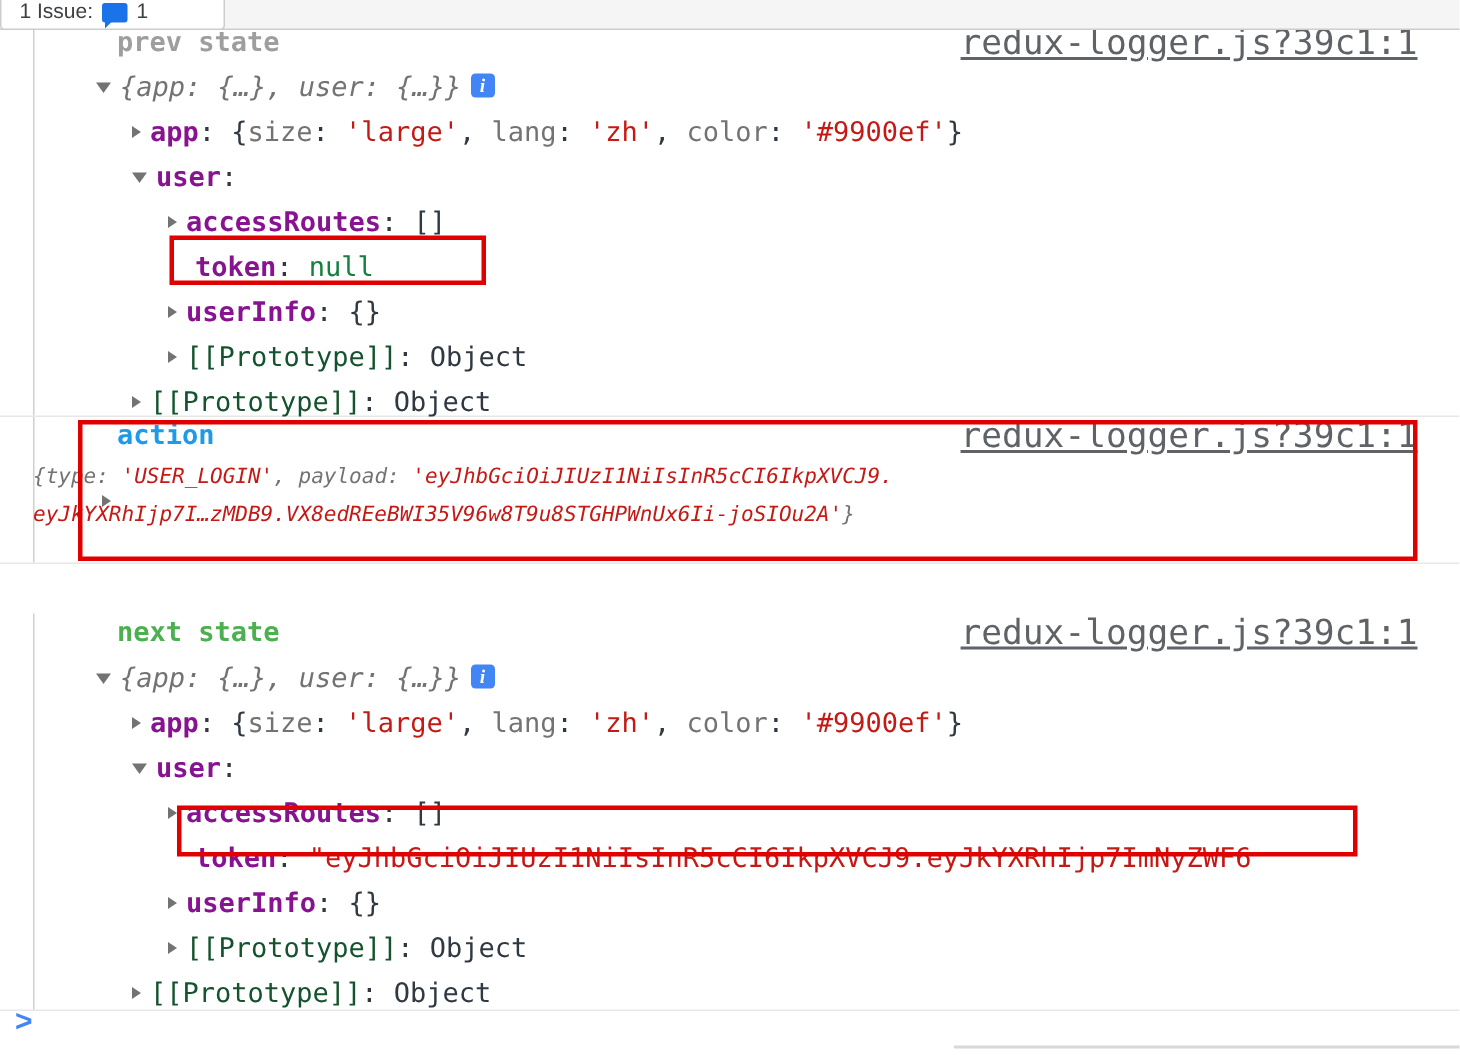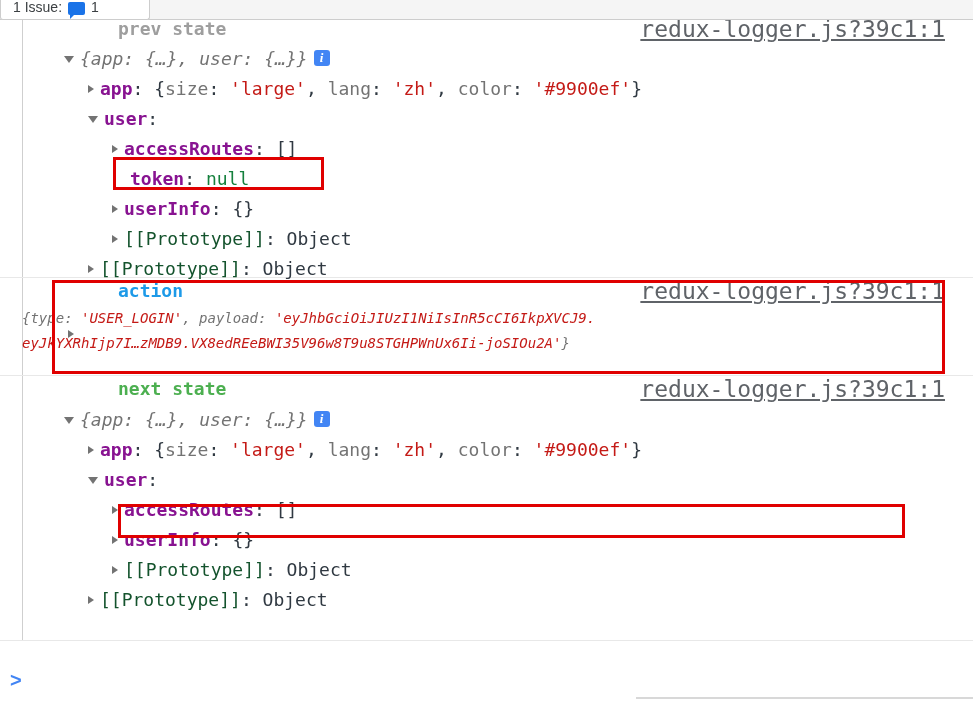--- a/index.html
+++ b/index.html
@@ -90,21 +90,21 @@
     top: 0;
     bottom: 0;
     width: 1px;
     background: #cfcfcf;
   }
 
   .hdr {
     position: relative;
     height: 28px;
     line-height: 28px;
-    padding-left: 118px;
+    padding-left: 78px;
     font-size: 18px;
     font-weight: bold;
     white-space: nowrap;
   }
   .hdr.prev  { color: #9e9e9e; }
   .hdr.action{ color: #1d9ae8; }
   .hdr.next  { color: #4caf50; }
 
   .src {
     position: absolute;
@@ -304,41 +304,44 @@
         <span class="strval">eyJkYXRhIjp7I…zMDB9.VX8edREeBWI35V96w8T9u8STGHPWnUx6Ii-joSIOu2A'</span><span class="atype">}</span>
       </div>
     </div>
 
     <div class="redbox" style="left:52px; top:2px; width:893px; height:94px;"></div>
   </div>
 
   <div class="group" style="height:265px;">
     <div class="gutter-line"></div>
 
-    <div class="hdr next" style="height:29px;line-height:26px;">
+    <div class="hdr next" style="height:29px;line-height:26px;margin-top:33px;">
       <span>next state</span>
       <span class="src" style="line-height:26px;">redux-logger.js?39c1:1</span>
     </div>
 
     <div class="row" style="padding-left:64px;">
       <span class="tri open"></span><span class="objsum">{app: {…}, user: {…}}</span><span class="ibadge">i</span>
     </div>
 
     <div class="row" style="padding-left:88px;">
       <span class="tri"></span><span class="key">app</span><span class="punct">: {</span><span class="prop">size</span><span class="punct">: </span><span class="str">'large'</span><span class="punct">, </span><span class="prop">lang</span><span class="punct">: </span><span class="str">'zh'</span><span class="punct">, </span><span class="prop">color</span><span class="punct">: </span><span class="str">'#9900ef'</span><span class="punct">}</span>
     </div>
 
     <div class="row" style="padding-left:88px;">
       <span class="tri open"></span><span class="key">user</span><span class="punct">:</span>
     </div>
 
     <div class="row" style="padding-left:112px;">
       <span class="tri"></span><span class="key">accessRoutes</span><span class="punct">: []</span>
     </div>
 
+    <div class="row" style="padding-left:130px; overflow:hidden;">
+      <span class="key">token</span><span class="punct">: </span><span class="strval">"eyJhbGciOiJIUzI1NiIsInR5cCI6IkpXVCJ9.eyJkYXRhIjp7ImNyZWF6</span>
+    </div>
 
     <div class="row" style="padding-left:112px;">
       <span class="tri"></span><span class="key">userInfo</span><span class="punct">: {}</span>
     </div>
 
     <div class="row" style="padding-left:112px;">
       <span class="tri"></span><span class="key-proto">[[Prototype]]</span><span class="punct">: Object</span>
     </div>
 
     <div class="row" style="padding-left:88px;">

